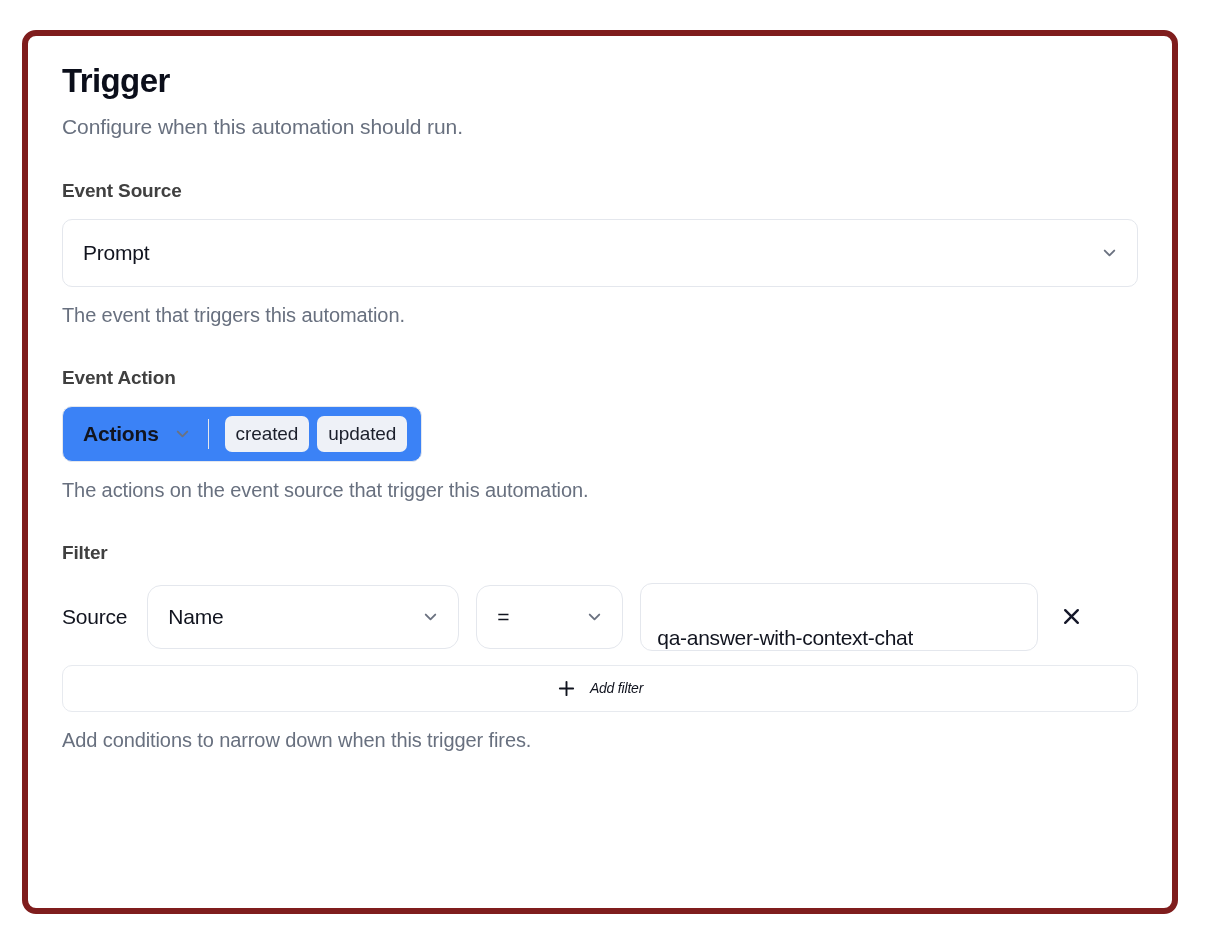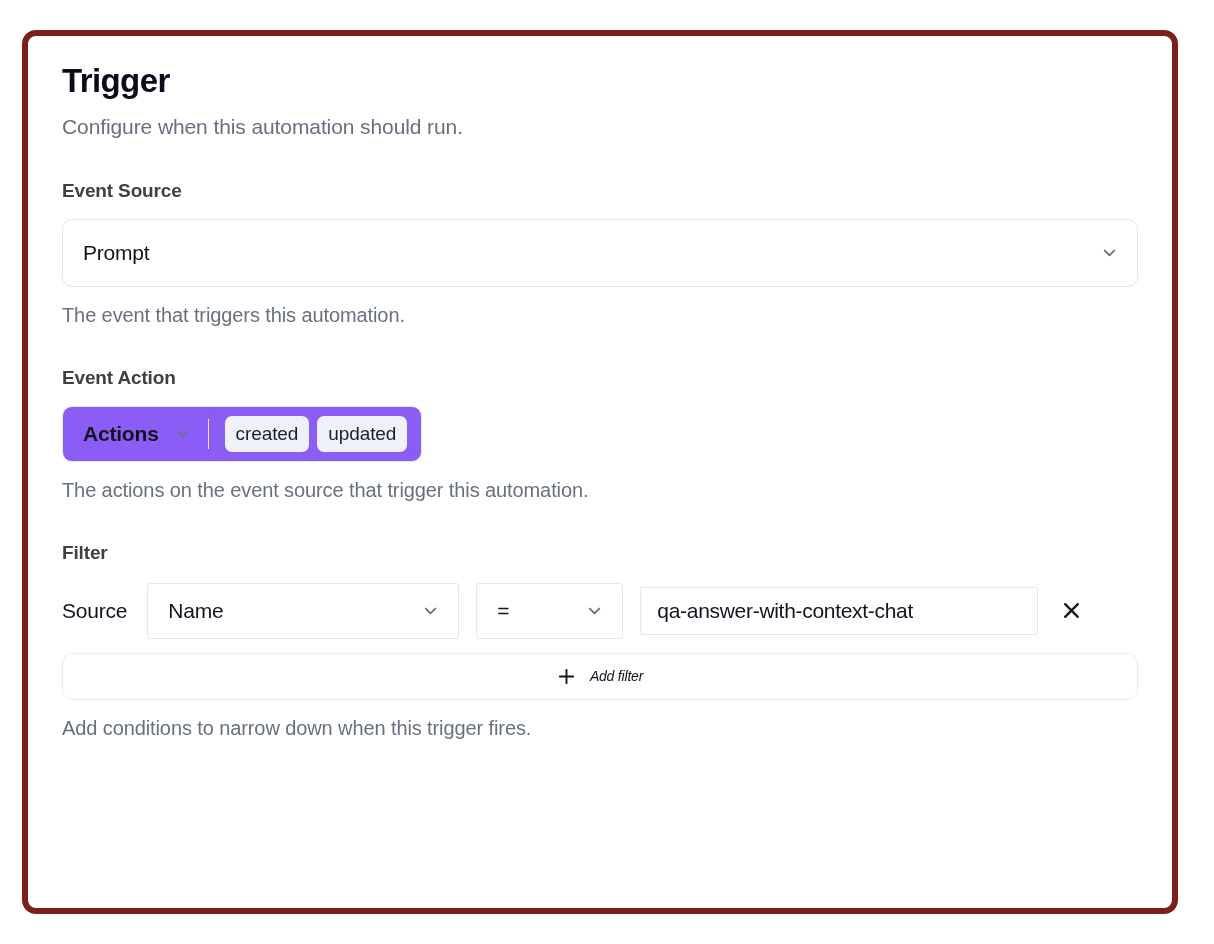--- a/index.html
+++ b/index.html
@@ -108,21 +108,21 @@
 
   
   .actions-control {
     margin-top: 16px;
     display: inline-flex;
     align-items: center;
     height: 56px;
     box-sizing: border-box;
     border: 1px solid #e4e7ed;
     border-radius: 10px;
-    background: #8b5cf6;
+    background: #3b82f6;
     padding: 0 14px 0 20px;
   }
   .actions-label {
     font-size: 21px;
     font-weight: 700;
     color: #11141f;
     letter-spacing: -0.2px;
   }
   .actions-chev {
     margin-left: 14px;
@@ -155,47 +155,47 @@
     align-items: center;
   }
   .where-label {
     font-size: 21px;
     color: #11141f;
     letter-spacing: -0.2px;
     margin-right: 20px;
     white-space: nowrap;
   }
   .filter-select {
-    height: 56px;
+    height: 64px;
     box-sizing: border-box;
     border: 1px solid #e4e7ed;
-    border-radius: 3px;
+    border-radius: 14px;
     background: #ffffff;
     display: flex;
     align-items: center;
     padding: 0 18px 0 20px;
     margin-right: 17px;
   }
   .filter-select.field-sel { width: 312px; }
   .filter-select.op-sel { width: 147px; }
   .filter-select .sel-text {
     font-size: 21px;
     color: #11141f;
     letter-spacing: -0.2px;
     flex: 1;
   }
   .filter-value {
-    height: 48px;
+    height: 68px;
     width: 398px;
     box-sizing: border-box;
     border: 1px solid #e4e7ed;
-    border-radius: 2px;
-    background: #ffffff;
-    display: flex;
-    align-items: center;
+    border-radius: 12px;
+    background: #ffffff;
+    display: flex;
+    align-items: flex-end;
     padding: 0 16px;
     margin-right: 16px;
   }
   .filter-value-text {
     font-size: 21px;
     color: #11141f;
     letter-spacing: -0.3px;
     white-space: nowrap;
     overflow: hidden;
   }

